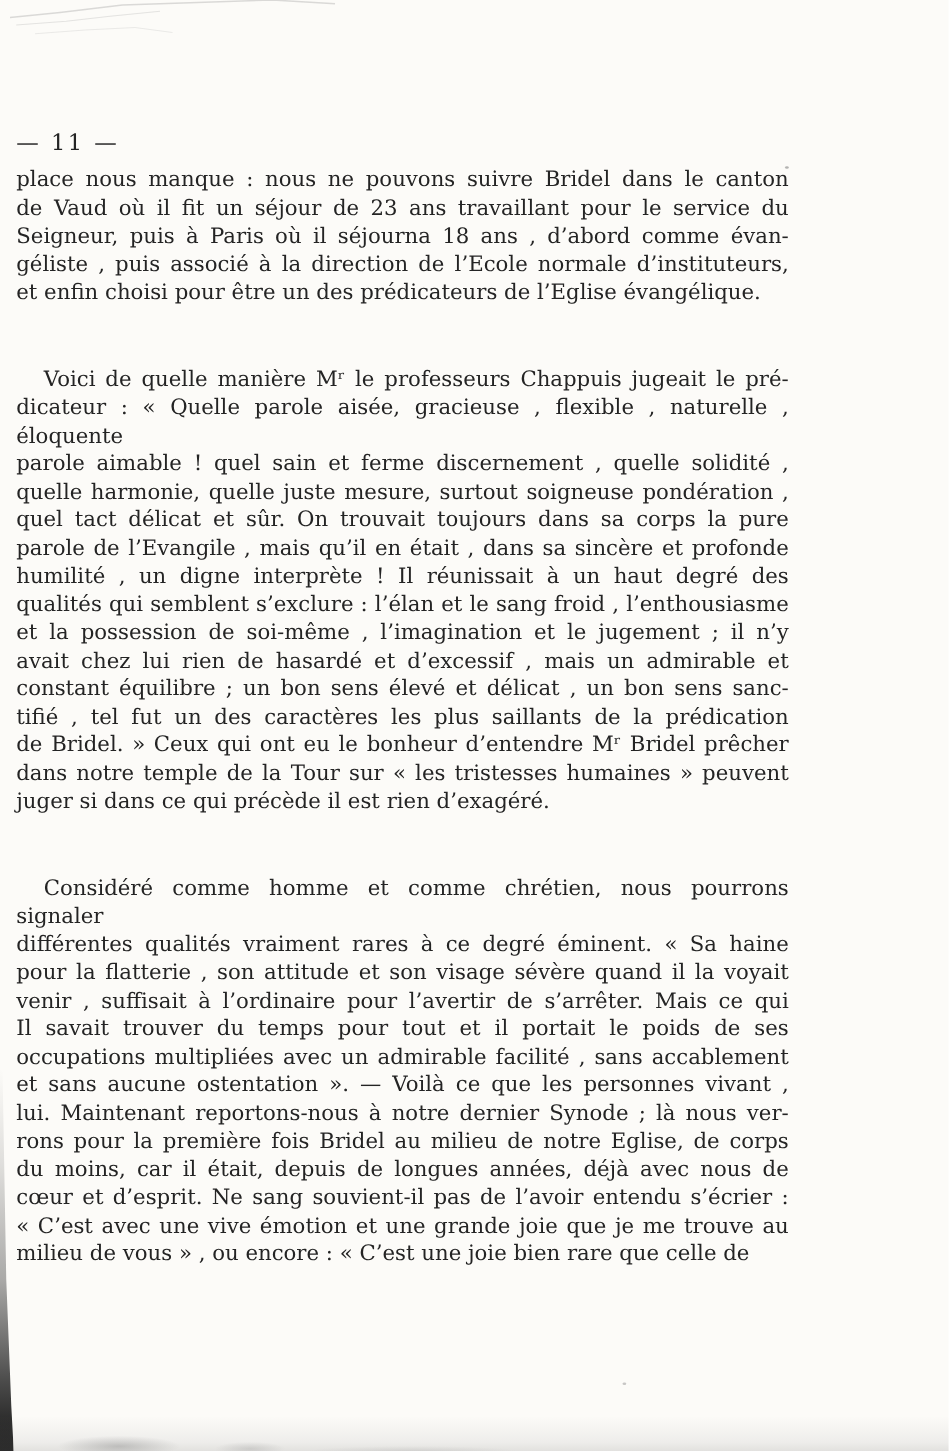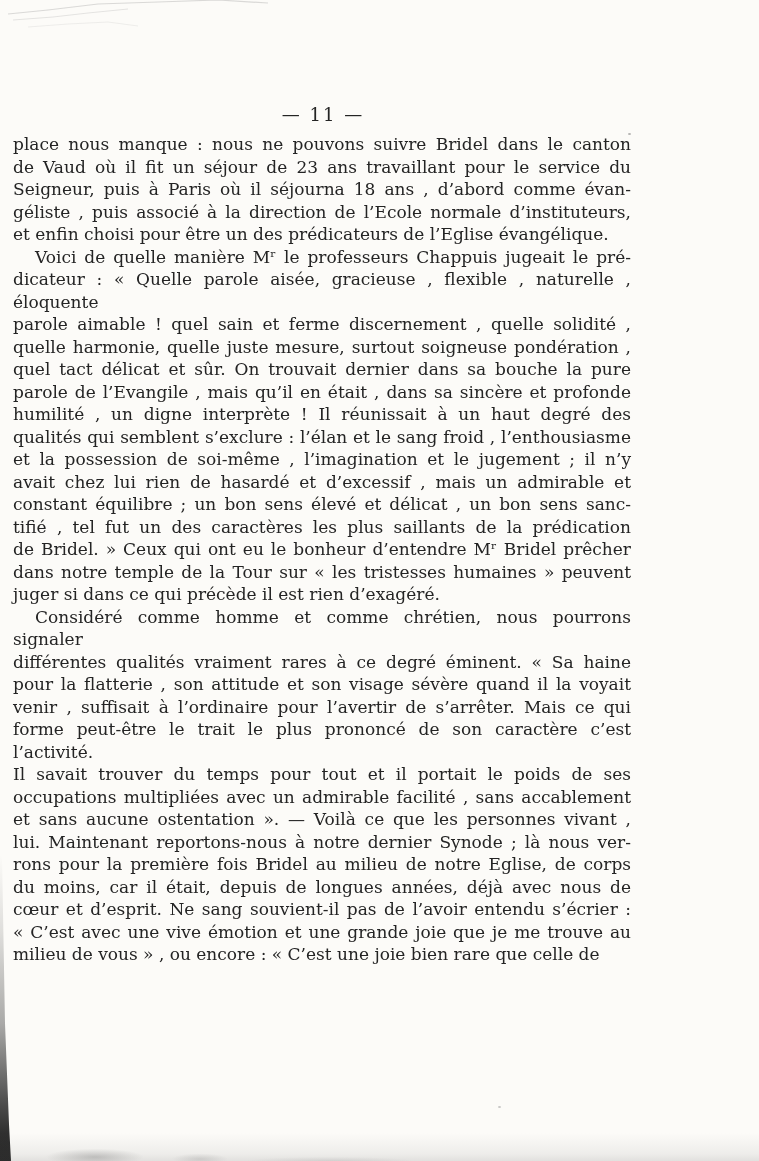--- a/index.html
+++ b/index.html
@@ -11,39 +11,39 @@
   }
   .scan-page {
     position: relative;
     width: 759px; height: 1161px;
     background: var(--paper, #fcfbf8);
     color: var(--ink, #242424);
   }
   .page-number {
     position: absolute;
     top: 104px; left: 13px; width: 620px;
-    text-align: center;
+    text-align: left;
     font-size: 18px;
     letter-spacing: 2px;
     color: var(--ink, #242424);
   }
   .text-block {
     position: absolute;
     top: 133px; left: 13px; width: 618px;
     font-size: 17px;
     line-height: 22.5px;
     color: var(--ink, #242424);
   }
   .line {
     text-align: justify;
     text-align-last: justify;
     white-space: normal;
   }
   .line.last { text-align-last: left; }
-  .line.indent { text-indent: 22px; }
+  .line.indent { text-indent: 22px; margin-top: 47px; }
 
   
   .scratch-topleft {
     position: absolute; top: 0; left: 8px;
     width: 280px; height: 40px;
     pointer-events: none;
   }
   .spine-shadow {
     position: absolute; left: 0; top: 855px;
     width: 11px; height: 306px;
@@ -93,36 +93,35 @@
   <div class="text-block">
       <div class="line">place nous manque : nous ne pouvons suivre Bridel dans le canton</div>
       <div class="line">de Vaud où il fit un séjour de 23 ans travaillant pour le service du</div>
       <div class="line">Seigneur, puis à Paris où il séjourna 18 ans , d’abord comme évan-</div>
       <div class="line">géliste , puis associé à la direction de l’Ecole normale d’instituteurs,</div>
       <div class="line last">et enfin choisi pour être un des prédicateurs de l’Eglise évangélique.</div>
       <div class="line indent">Voici de quelle manière Mʳ le professeurs Chappuis jugeait le pré-</div>
       <div class="line">dicateur : « Quelle parole aisée, gracieuse , flexible , naturelle , éloquente</div>
       <div class="line">parole aimable ! quel sain et ferme discernement , quelle solidité ,</div>
       <div class="line">quelle harmonie, quelle juste mesure, surtout soigneuse pondération ,</div>
-      <div class="line">quel tact délicat et sûr. On trouvait dernier dans sa bouche la pure</div>
+      <div class="line">quel tact délicat et sûr. On trouvait toujours dans sa corps la pure</div>
       <div class="line">parole de l’Evangile , mais qu’il en était , dans sa sincère et profonde</div>
       <div class="line">humilité , un digne interprète ! Il réunissait à un haut degré des</div>
       <div class="line">qualités qui semblent s’exclure : l’élan et le sang froid , l’enthousiasme</div>
       <div class="line">et la possession de soi-même , l’imagination et le jugement ; il n’y</div>
       <div class="line">avait chez lui rien de hasardé et d’excessif , mais un admirable et</div>
       <div class="line">constant équilibre ; un bon sens élevé et délicat , un bon sens sanc-</div>
       <div class="line">tifié , tel fut un des caractères les plus saillants de la prédication</div>
       <div class="line">de Bridel. » Ceux qui ont eu le bonheur d’entendre Mʳ Bridel prêcher</div>
       <div class="line">dans notre temple de la Tour sur « les tristesses humaines » peuvent</div>
       <div class="line last">juger si dans ce qui précède il est rien d’exagéré.</div>
       <div class="line indent">Considéré comme homme et comme chrétien, nous pourrons signaler</div>
       <div class="line">différentes qualités vraiment rares à ce degré éminent. « Sa haine</div>
       <div class="line">pour la flatterie , son attitude et son visage sévère quand il la voyait</div>
       <div class="line">venir , suffisait à l’ordinaire pour l’avertir de s’arrêter. Mais ce qui</div>
-      <div class="line">forme peut-être le trait le plus prononcé de son caractère c’est l’activité.</div>
       <div class="line">Il savait trouver du temps pour tout et il portait le poids de ses</div>
       <div class="line">occupations multipliées avec un admirable facilité , sans accablement</div>
       <div class="line">et sans aucune ostentation ». — Voilà ce que les personnes vivant ,</div>
       <div class="line">lui. Maintenant reportons-nous à notre dernier Synode ; là nous ver-</div>
       <div class="line">rons pour la première fois Bridel au milieu de notre Eglise, de corps</div>
       <div class="line">du moins, car il était, depuis de longues années, déjà avec nous de</div>
       <div class="line">cœur et d’esprit. Ne sang souvient-il pas de l’avoir entendu s’écrier :</div>
       <div class="line">« C’est avec une vive émotion et une grande joie que je me trouve au</div>
       <div class="line last">milieu de vous » , ou encore : « C’est une joie bien rare que celle de</div>
     </div>

